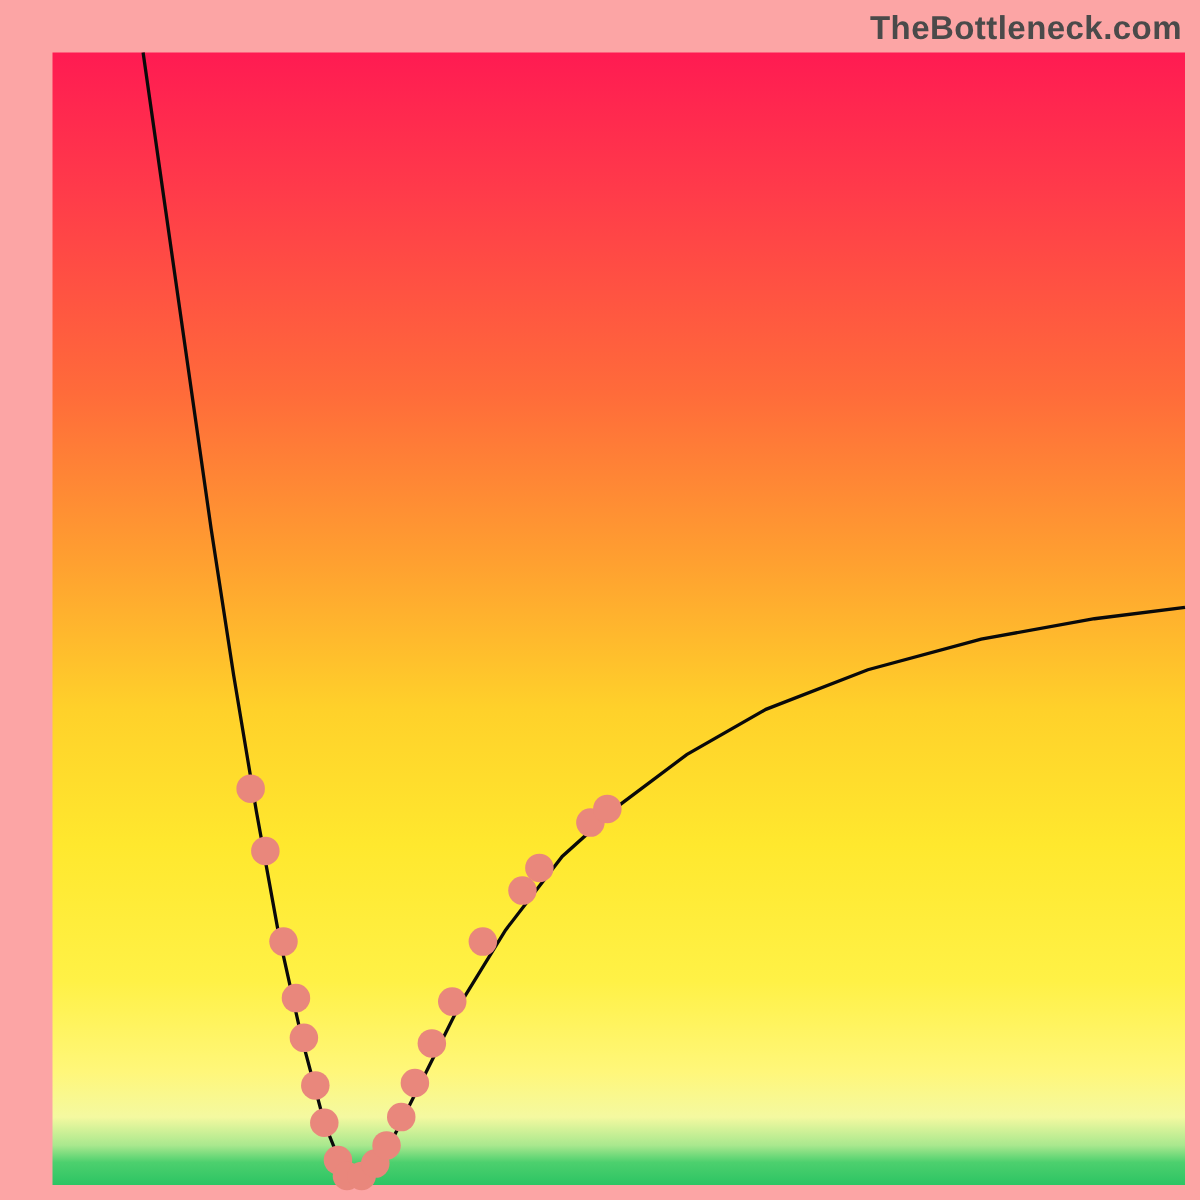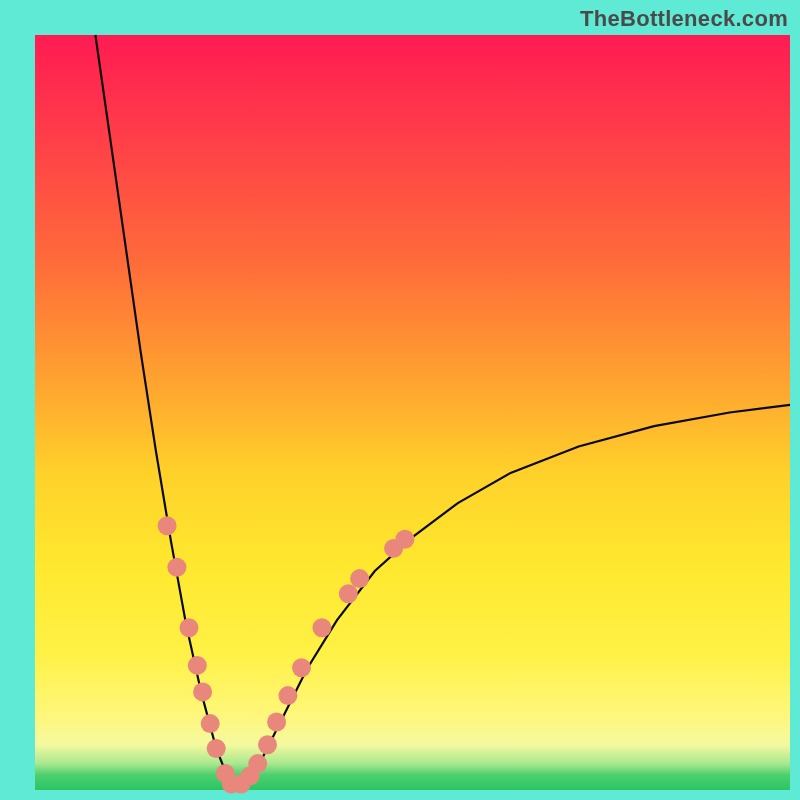--- a/index.html
+++ b/index.html
@@ -8,21 +8,21 @@
     width: 800px;
     height: 800px;
     overflow: hidden;
     background: #000;
     font-family: Arial, Helvetica, sans-serif;
   }
   .frame {
     position: relative;
     width: 800px;
     height: 800px;
-    background: #5eead4;
+    background: #fca5a5;
   }
   .watermark {
     position: absolute;
     top: 6px;
     right: 12px;
     color: #4a4a4a;
     font-size: 22px;
     font-weight: 600;
     letter-spacing: 0.3px;
     user-select: none;

